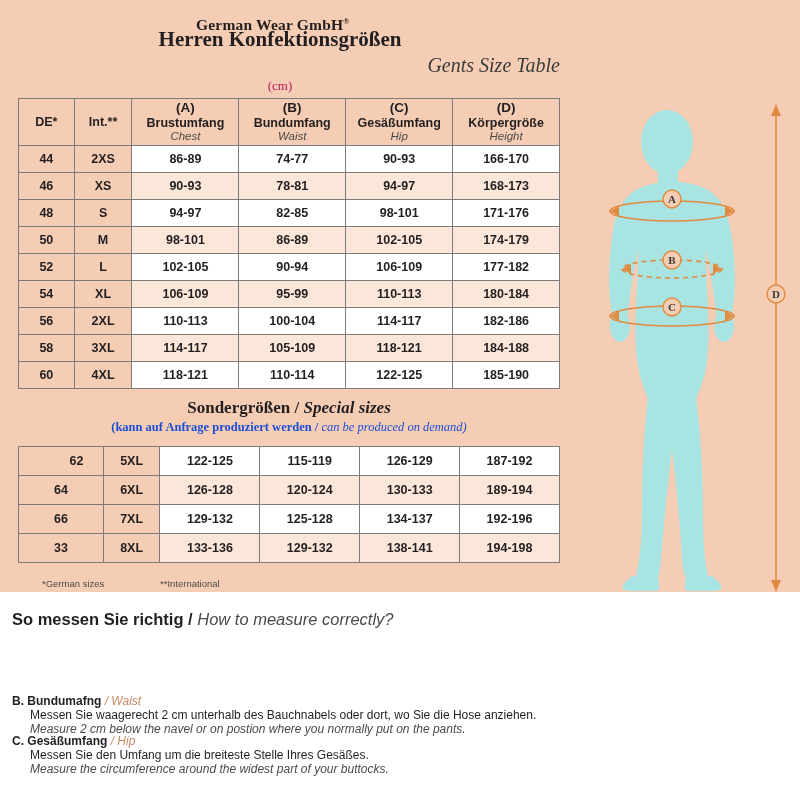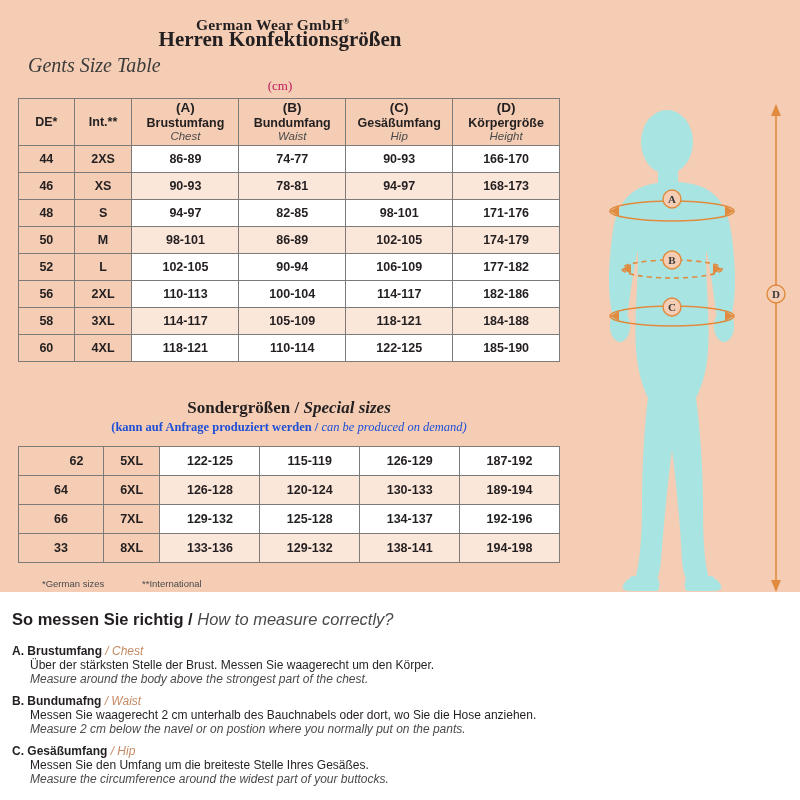--- a/index.html
+++ b/index.html
@@ -23,23 +23,23 @@
     font-weight:bold;font-size:15.5px;color:#231f20;
     letter-spacing:.2px;
   }
   .brand .reg{font-size:8px;vertical-align:super;}
   .title-de{
     position:absolute;left:0;top:27px;width:560px;text-align:center;
     font-family:"Liberation Serif", serif;
     font-weight:bold;font-size:21px;color:#231f20;
   }
   .title-en{
-    position:absolute;left:0;top:54px;width:560px;text-align:left;
-    font-family:"Liberation Serif", serif;
-    font-style:italic;font-size:20px;color:#3b3b3b;padding-left:28px;
+    position:absolute;left:0;top:54px;width:560px;text-align:right;
+    font-family:"Liberation Serif", serif;
+    font-style:italic;font-size:20px;color:#3b3b3b;
   }
   .title-unit{
     position:absolute;left:0;top:78px;width:560px;text-align:center;
     font-family:"Liberation Serif", serif;
     font-size:13px;color:#be185d;
   }
 
   
   table{border-collapse:collapse;}
   .main-table{
@@ -101,40 +101,40 @@
   }
   .special-table tr.shade td{background:#fbe6da;}
   .special-table tr td:first-child,
   .special-table tr td:nth-child(2){background:#f4cdb4;}
 
   .footnote{
     position:absolute;left:18px;top:578px;width:542px;
     font-size:9.5px;color:#4a4a4a;
   }
   .footnote .fn1{position:absolute;left:24px;top:0;}
-  .footnote .fn2{position:absolute;left:124px;top:0;text-align:center;}
+  .footnote .fn2{position:absolute;left:142px;top:0;text-align:center;}
 
   
   .figure{position:absolute;left:560px;top:98px;width:240px;height:494px;}
 
   
   .howto{
     position:absolute;left:0;top:600px;width:800px;height:200px;background:#ffffff;
   }
   .howto-title{
     position:absolute;left:12px;top:10px;
     font-size:16.5px;font-weight:bold;color:#231f20;
   }
   .howto-title .it{font-style:italic;font-weight:normal;color:#4a4a4a;}
   .item{position:absolute;left:12px;width:780px;}
   .item .hd{font-size:12px;font-weight:bold;color:#231f20;}
   .item .hd .it{font-style:italic;font-weight:normal;color:#c58a63;}
   .item .de{font-size:12px;color:#231f20;margin-left:18px;}
   .item .en{font-size:12px;font-style:italic;color:#4a4a4a;margin-left:18px;}
-  .i1{top:44px;} .i2{top:94px;} .i3{top:144px;}
+  .i1{top:44px;} .i2{top:94px;} .i3{top:134px;}
 </style>
 </head>
 <body>
 
 <div class="sheet">
 
   <div class="top-panel">
 
     <div class="brand"><span>German Wear GmbH</span><span class="reg">®</span></div>
 
@@ -206,20 +206,28 @@
           <td>102-105</td>
           <td>174-179</td>
         </tr>
         <tr>
           <td>52</td>
           <td>L</td>
           <td>102-105</td>
           <td>90-94</td>
           <td>106-109</td>
           <td>177-182</td>
+        </tr>
+        <tr class="shade">
+          <td>54</td>
+          <td>XL</td>
+          <td>106-109</td>
+          <td>95-99</td>
+          <td>110-113</td>
+          <td>180-184</td>
         </tr>
         <tr>
           <td>56</td>
           <td>2XL</td>
           <td>110-113</td>
           <td>100-104</td>
           <td>114-117</td>
           <td>182-186</td>
         </tr>
         <tr class="shade">
@@ -351,27 +359,20 @@
           <text x="216" y="200" font-family="Liberation Serif, serif" font-size="11" font-weight="bold" fill="#3b3b3b" text-anchor="middle">D</text>
         </g>
       </svg>
     </div>
 
   </div>
 
   <div class="howto">
     <div class="howto-title"><span>So messen Sie richtig</span><span> / </span><span class="it">How to measure correctly?</span></div>
 
-    <div class="item i1">
-      <div class="hd"><span>A.</span>
-        <span>Brustumfang</span>
-        <span class="it">/ Chest</span></div>
-      <div class="de">Über der stärksten Stelle der Brust. Messen Sie waagerecht um den Körper.</div>
-      <div class="en">Measure around the body above the strongest part of the chest.</div>
-    </div>
 
     <div class="item i2">
       <div class="hd"><span>B.</span>
         <span>Bundumafng</span>
         <span class="it">/ Waist</span></div>
       <div class="de">Messen Sie waagerecht 2 cm unterhalb des Bauchnabels oder dort, wo Sie die Hose anziehen.</div>
       <div class="en">Measure 2 cm below the navel or on postion where you normally put on the pants.</div>
     </div>
 
     <div class="item i3">

